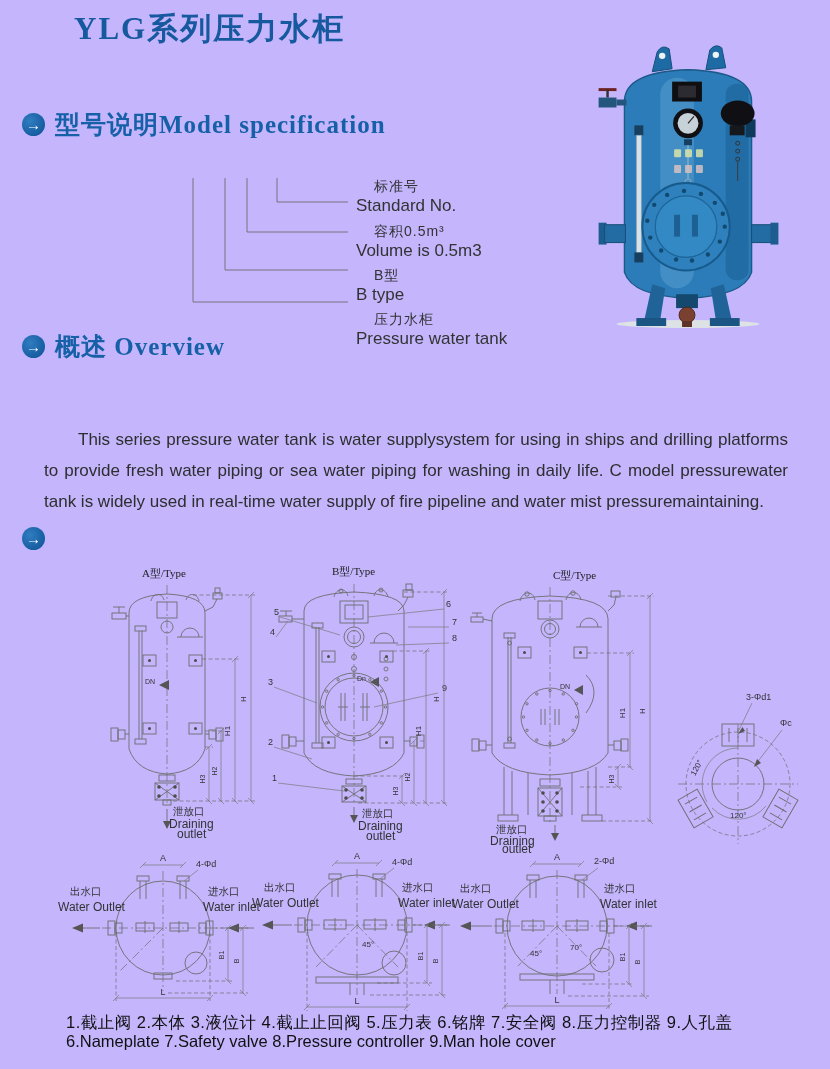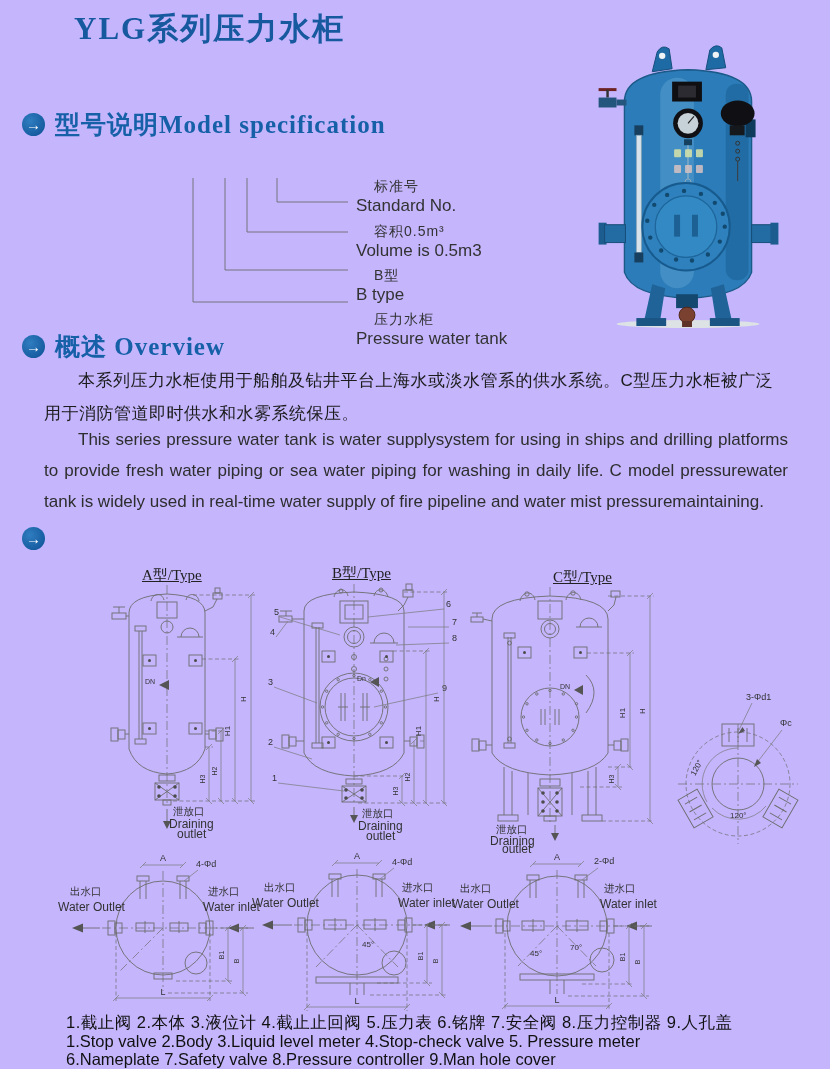--- a/index.html
+++ b/index.html
@@ -13,21 +13,21 @@
   .sec-head{display:flex;align-items:center;gap:10px;}
   .sec-icon{width:23px;height:23px;border-radius:50%;background:radial-gradient(circle at 35% 35%,#2f7dc0,#0d4f94);
             color:#fff;display:flex;align-items:center;justify-content:center;font-size:15px;font-weight:bold;flex:0 0 auto;}
   .sec-title{font-family:"Liberation Serif",serif;font-weight:bold;font-size:25px;color:#1660a8;letter-spacing:1px;}
   .code{font-size:20px;color:#3a3a3a;letter-spacing:1.5px;}
   .lbl-cn{font-size:14px;color:#333;letter-spacing:1px;margin-left:18px;}
   .lbl-en{font-size:17px;color:#333;}
   .para{font-size:17px;color:#1c1c1c;}
   .cn-para{line-height:33px;text-indent:2em;letter-spacing:0.5px;}
   .en-para{line-height:31px;text-indent:2em;text-align:justify;color:#2e2e2e;}
-  .col-label{font-family:"Liberation Serif",serif;font-size:15px;color:#222;text-decoration:underline;}
+  .col-label{font-family:"Liberation Serif",serif;font-size:11px;color:#222;}
   .legend{font-size:16.5px;color:#111;line-height:18px;}
   .legend .cnl{letter-spacing:0.5px;margin-bottom:1px;}
   
   svg.draw line,svg.draw path,svg.draw rect,svg.draw circle,svg.draw ellipse,svg.draw polyline
    {stroke:#6d6d6d;stroke-width:0.9;fill:none;}
   svg.draw .dim{stroke:#7a7a7a;stroke-width:0.7;}
   svg.draw .dash{stroke-dasharray:4 2.5;stroke-width:0.7;}
   svg.draw .cl{stroke-dasharray:9 3 2 3;stroke-width:0.7;}
   svg.draw .fill{fill:#555;stroke:none;}
   svg.draw .dot{fill:#4c4c4c;stroke:none;}
@@ -155,21 +155,20 @@
     <div class="lbl-cn" style="margin-top:6px;">B型</div>
     <div class="lbl-en">B type</div>
     <div class="lbl-cn" style="margin-top:6px;">压力水柜</div>
     <div class="lbl-en">Pressure water tank</div>
   </div>
 
   <div class="abs sec-head" style="left:22px;top:330px;">
     <span class="sec-icon">→</span>
     <span class="sec-title">概述  Overview</span>
   </div>
-  <div class="abs para cn-para" style="left:44px;top:364px;width:744px;">本系列压力水柜使用于船舶及钻井平台上海水或淡水管系的供水系统。C型压力水柜被广泛用于消防管道即时供水和水雾系统保压。</div>
   <div class="abs para en-para" style="left:44px;top:424px;width:744px;">This series pressure water tank is water supplysystem for using in ships and drilling platforms to provide fresh water piping or sea water piping for washing in daily life. C model pressurewater tank is widely used in real-time water supply of fire pipeline and water mist pressuremaintaining.</div>
 
   <div class="abs sec-head" style="left:22px;top:527px;">
     <span class="sec-icon">→</span>
   </div>
 
   <span class="abs col-label" style="left:142px;top:566px;">A型/Type</span>
   <span class="abs col-label" style="left:332px;top:564px;">B型/Type</span>
   <span class="abs col-label" style="left:553px;top:568px;">C型/Type</span>
 
@@ -657,17 +656,16 @@
     <text class="t7" text-anchor="middle" transform="rotate(-90 173 109)" x="173" y="109">B1</text>
     <line class="dash" x1="53" y1="85" x2="53" y2="162"></line>
     <line class="dash" x1="157" y1="85" x2="157" y2="162"></line>
     <line class="dim" x1="53" y1="158" x2="157" y2="158"></line>
     <path class="dim" d="M50 161 L56 155 M154 161 L160 155"></path>
     <text class="t9" text-anchor="middle" x="105" y="155">L</text>
   </svg>
 
   <div class="abs legend" style="left:66px;top:1013px;width:740px;">
     <div class="cnl">1.截止阀 2.本体  3.液位计 4.截止止回阀 5.压力表 6.铭牌  7.安全阀  8.压力控制器   9.人孔盖</div>
-    <div>1.Stop valve 2.Body 3.Liquid level meter 4.Stop-check valve 5. Pressure meter</div>
     <div>6.Nameplate 7.Safety valve 8.Pressure controller 9.Man hole cover</div>
   </div>
 
 </div>
 
 </body></html>

